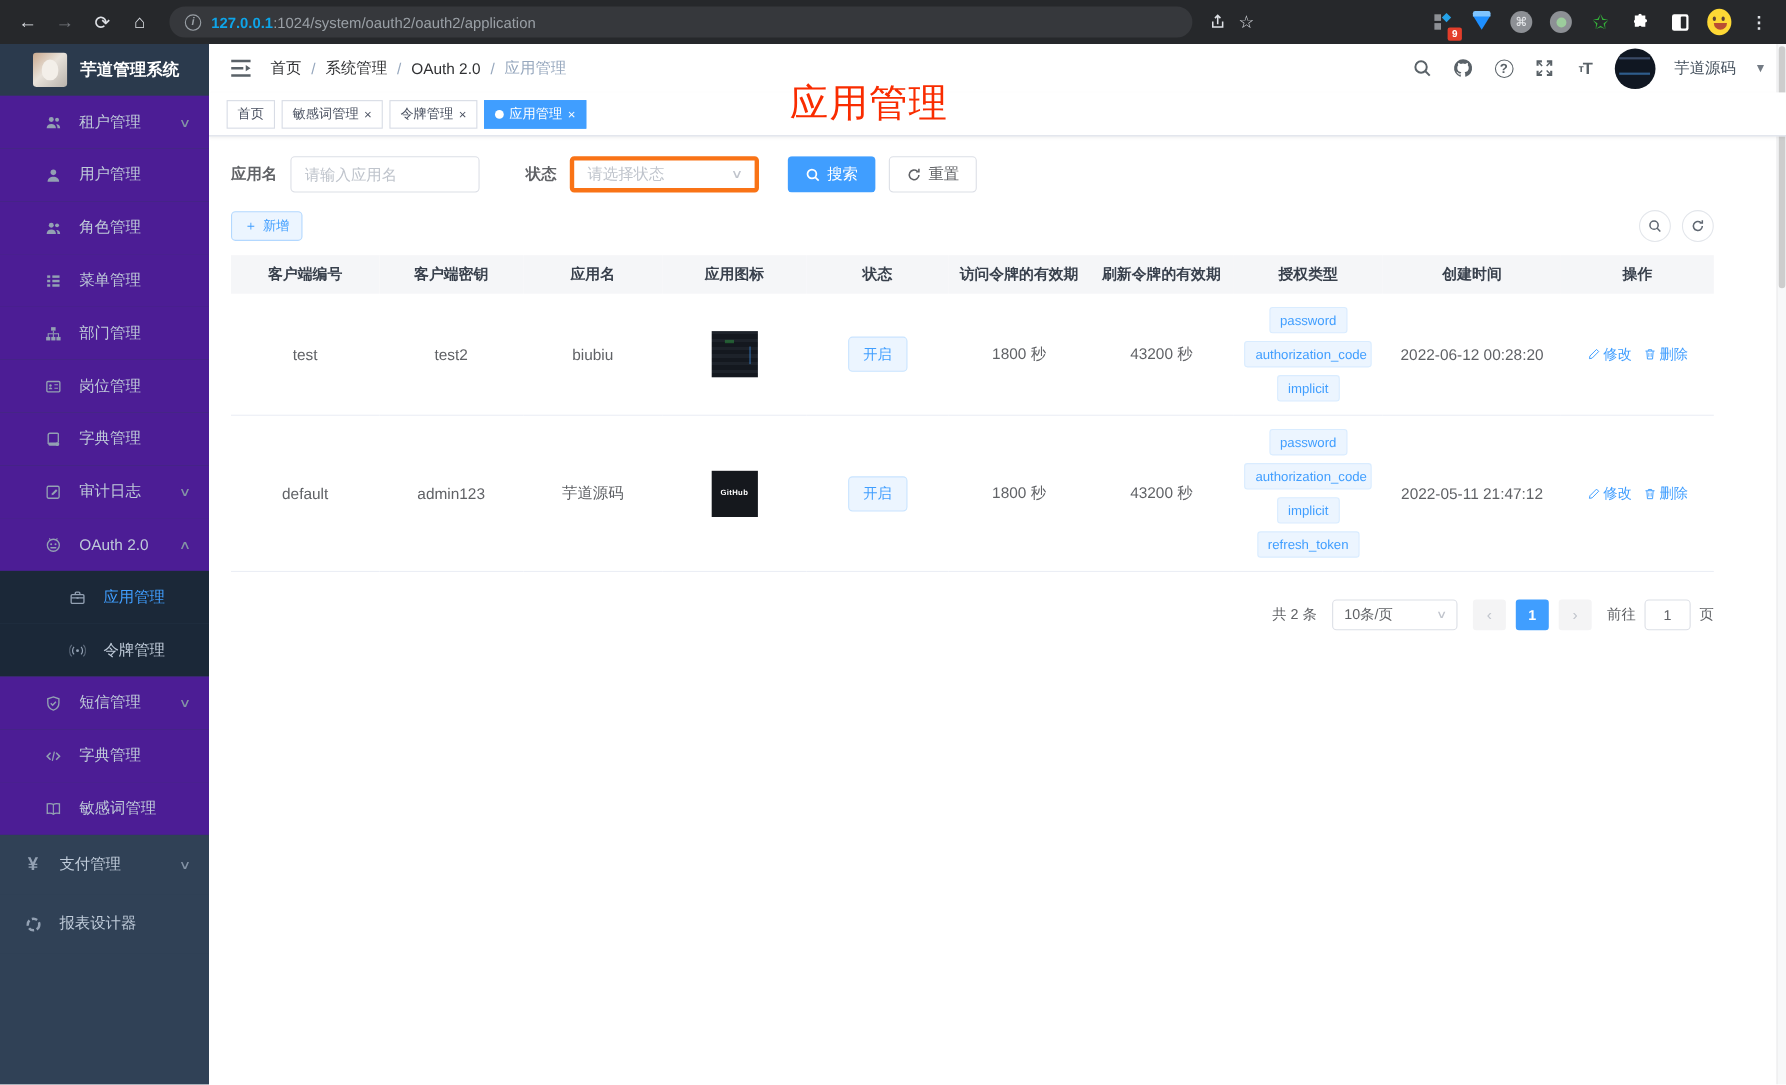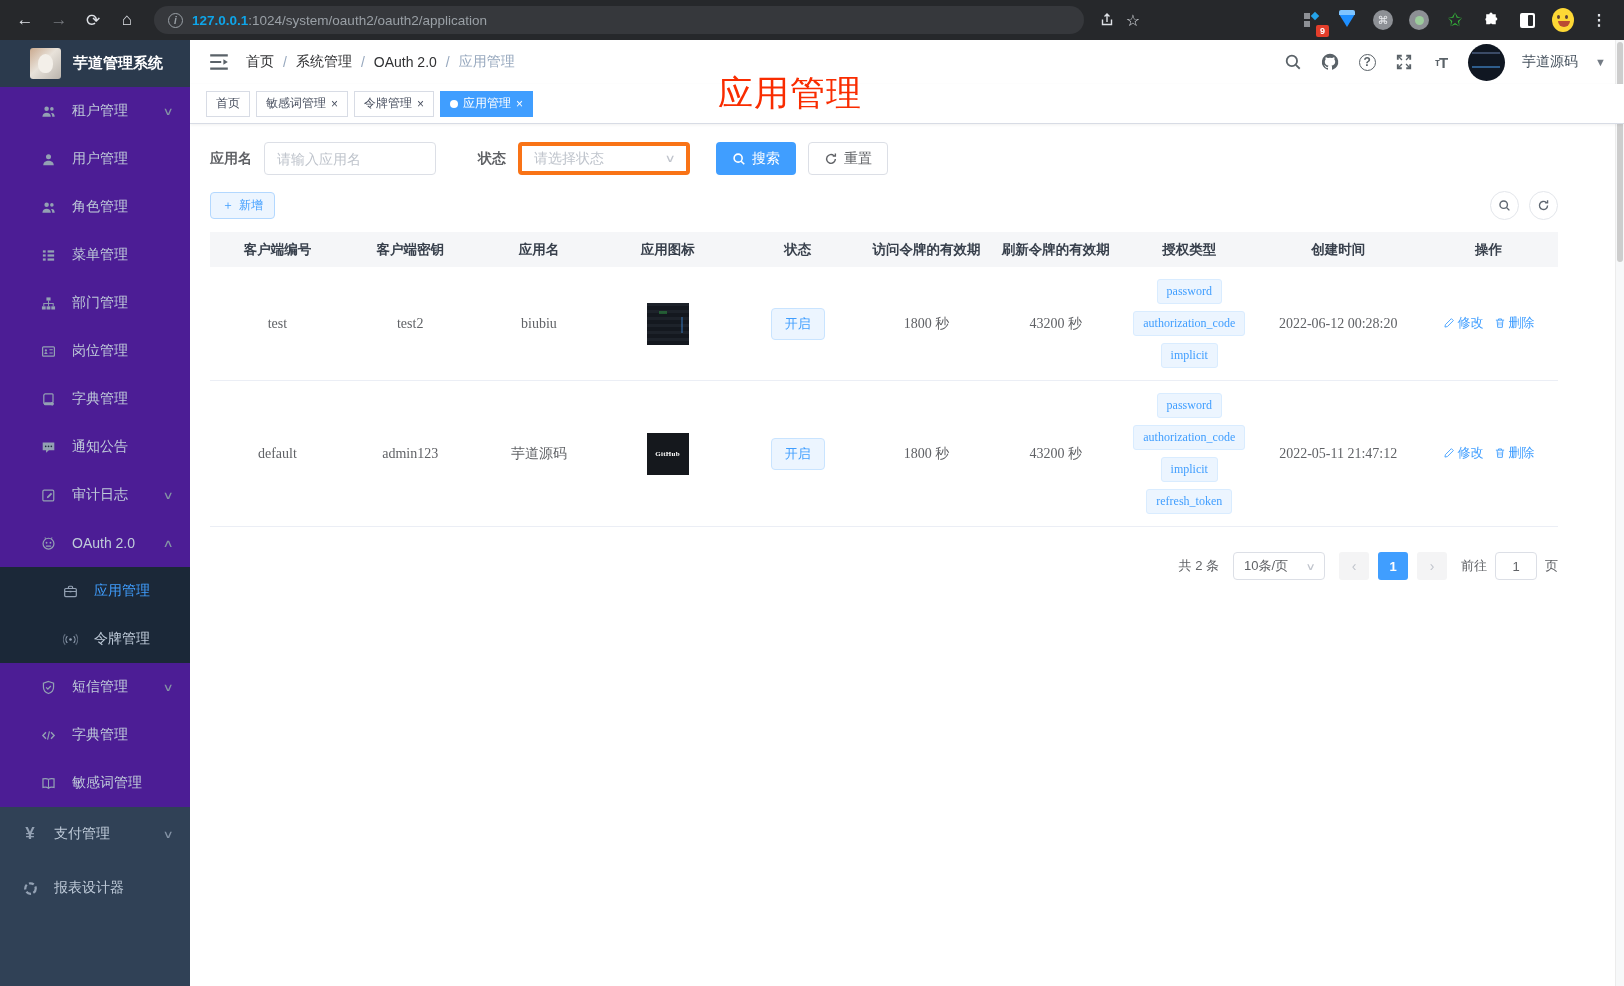--- a/index.html
+++ b/index.html
@@ -92,35 +92,35 @@
   .btn-primary { background:#409eff; color:#fff; padding:0 15px; }
   .btn-plain { background:#fff; border-color:#dcdfe6; color:#606266; padding:0 15px; margin-left:12px; }
 
   .toolbar-row { display:flex; align-items:center; margin:16px 0 12px 0; }
   .btn-add { height:27px; padding:0 11px; background:#ecf5ff; border:1px solid #b3d8ff; color:#409eff; border-radius:4px; font-size:12px; display:inline-flex; align-items:center; gap:5px; cursor:pointer; }
   .circles { margin-left:auto; display:flex; gap:10px; margin-right:46px;}
   .circle-btn { width:29px; height:29px; border-radius:50%; border:1px solid #e3e6eb; background:#fff; color:#5f6771; display:flex; align-items:center; justify-content:center; cursor:pointer; }
 
   table.grid { width:calc(100% - 46px); border-collapse:collapse; table-layout:fixed; }
   .grid th { background:#f5f6f8; height:35px; font-size:13.5px; color:#38404c; font-weight:bold; text-align:center; white-space:nowrap; }
-  .grid td { text-align:center; font-size:14px; color:#606266; border-bottom:1px solid #ebeef5; padding:10px 2px; vertical-align:middle;font-family:Liberation Serif, serif; }
+  .grid td { text-align:center; font-size:14px; color:#606266; border-bottom:1px solid #ebeef5; padding:10px 2px; vertical-align:middle; }
   .status-tag { display:inline-block; background:#ecf5ff; border:1px solid #c9e4ff; color:#409eff; border-radius:4px; font-size:13px; padding:6px 13px; }
   .gtag { display:inline-block; background:#ecf5ff; border:1px solid #d9ecff; color:#409eff; border-radius:3px; font-size:12px; padding:4px 9px; margin:2px 0; white-space:nowrap; max-width:116px; overflow:hidden; text-overflow:clip; }
   .gtags { display:flex; flex-direction:column; align-items:center; gap:3px; }
   .appicon { width:42px; height:42px; background:#15181d; margin:0 auto; display:flex; align-items:center; justify-content:center; }
   .appicon.shot { background:
       linear-gradient(90deg, rgba(64,158,255,.35) 0 2px, transparent 2px) no-repeat 34px 14px / 6px 16px,
       linear-gradient(90deg, #2ea04377 0 8px, transparent 8px) no-repeat 12px 8px / 10px 3px,
       repeating-linear-gradient(180deg, #1d222a 0 3px, #14181f 3px 7px); }
   .appicon.gh span { color:#fff; font-size:7px; font-weight:bold; letter-spacing:.3px;}
   .act-link { color:#409eff; font-size:13px; display:inline-flex; align-items:center; gap:3px; cursor:pointer; white-space:nowrap; }
   .act-link + .act-link { margin-left:10px; }
 
   .pagination { display:flex; align-items:center; justify-content:flex-end; margin-top:25px; font-size:13px; color:#606266; gap:14px; padding-right:46px;}
-  .pg-sel { width:92px; height:28px; border:1px solid #dcdfe6; border-radius:4px; display:flex; align-items:center; justify-content:space-between; padding:12px 10px; color:#606266; cursor:pointer; }
+  .pg-sel { width:114px; height:28px; border:1px solid #dcdfe6; border-radius:4px; display:flex; align-items:center; justify-content:space-between; padding:12px 10px; color:#606266; cursor:pointer; }
   .pg-sel .chev { color:#c0c4cc; font-size:10px; transform:scaleX(1.4);}
   .pg-btn { width:30px; height:28px; background:#f4f4f5; border-radius:3px; display:flex; align-items:center; justify-content:center; color:#c0c4cc; font-size:14px; cursor:pointer; }
   .pg-num { width:30px; height:28px; background:#409eff; color:#fff; border-radius:3px; display:flex; align-items:center; justify-content:center; font-weight:bold; cursor:pointer; }
   .pg-group { display:flex; gap:9px; align-items:center; }
   .pg-goto { display:flex; align-items:center; gap:8px; }
   .pg-input { width:42px; height:28px; border:1px solid #dcdfe6; border-radius:4px; text-align:center; font-size:13px; color:#606266; outline:none; font-family:inherit;}
 
   .scrollbar { position:absolute; right:0; top:40px; width:9px; height:946px; background:#f7f8f9; border-left:1px solid #ececec; }
   .scroll-thumb { position:absolute; top:2px; left:1px; width:6px; height:220px; background:#cdcdcd; border-radius:3px; }
 </style>
@@ -258,31 +258,20 @@
         </div>
         <div class="side-item lvl1">
           <span class="mi">
             <svg width="15" height="15" viewBox="0 0 16 16" fill="none" stroke="currentColor" stroke-width="1.3">
               <path d="M12.8 11V2.8a.8.8 0 0 0-.8-.8H4.6A1.6 1.6 0 0 0 3 3.6v8.8"></path>
               <path d="M3 12.4A1.6 1.6 0 0 0 4.6 14h8.2v-3H4.6A1.6 1.6 0 0 0 3 12.4z" fill="currentColor" stroke="none"></path>
               <circle cx="12" cy="12.5" r="1.8" fill="currentColor" stroke="none"></circle>
             </svg>
           </span>
           <span>字典管理</span>
-        </div>
-        <div class="side-item lvl1">
-          <span class="mi">
-            <svg width="15" height="15" viewBox="0 0 16 16" fill="currentColor">
-              <path d="M1.8 2.6h12.4v8.2H8.4l-3 2.8v-2.8H1.8z"></path>
-              <circle cx="5" cy="6.7" r=".9" fill="#1f2d3d"></circle>
-              <circle cx="8" cy="6.7" r=".9" fill="#1f2d3d"></circle>
-              <circle cx="11" cy="6.7" r=".9" fill="#1f2d3d"></circle>
-            </svg>
-          </span>
-          <span>通知公告</span>
         </div>
         <div class="side-item lvl1">
           <span class="mi">
             <svg width="15" height="15" viewBox="0 0 16 16" fill="none" stroke="currentColor" stroke-width="1.3">
               <rect x="2" y="2.2" width="11.6" height="11.6" rx="1.4"></rect>
               <path d="M10.6 5.1l-3.9 3.9-.5 1.9 1.9-.5 3.9-3.9z" fill="currentColor" stroke="none"></path>
             </svg>
           </span>
           <span>审计日志</span>
           <span class="chev">∨</span>

